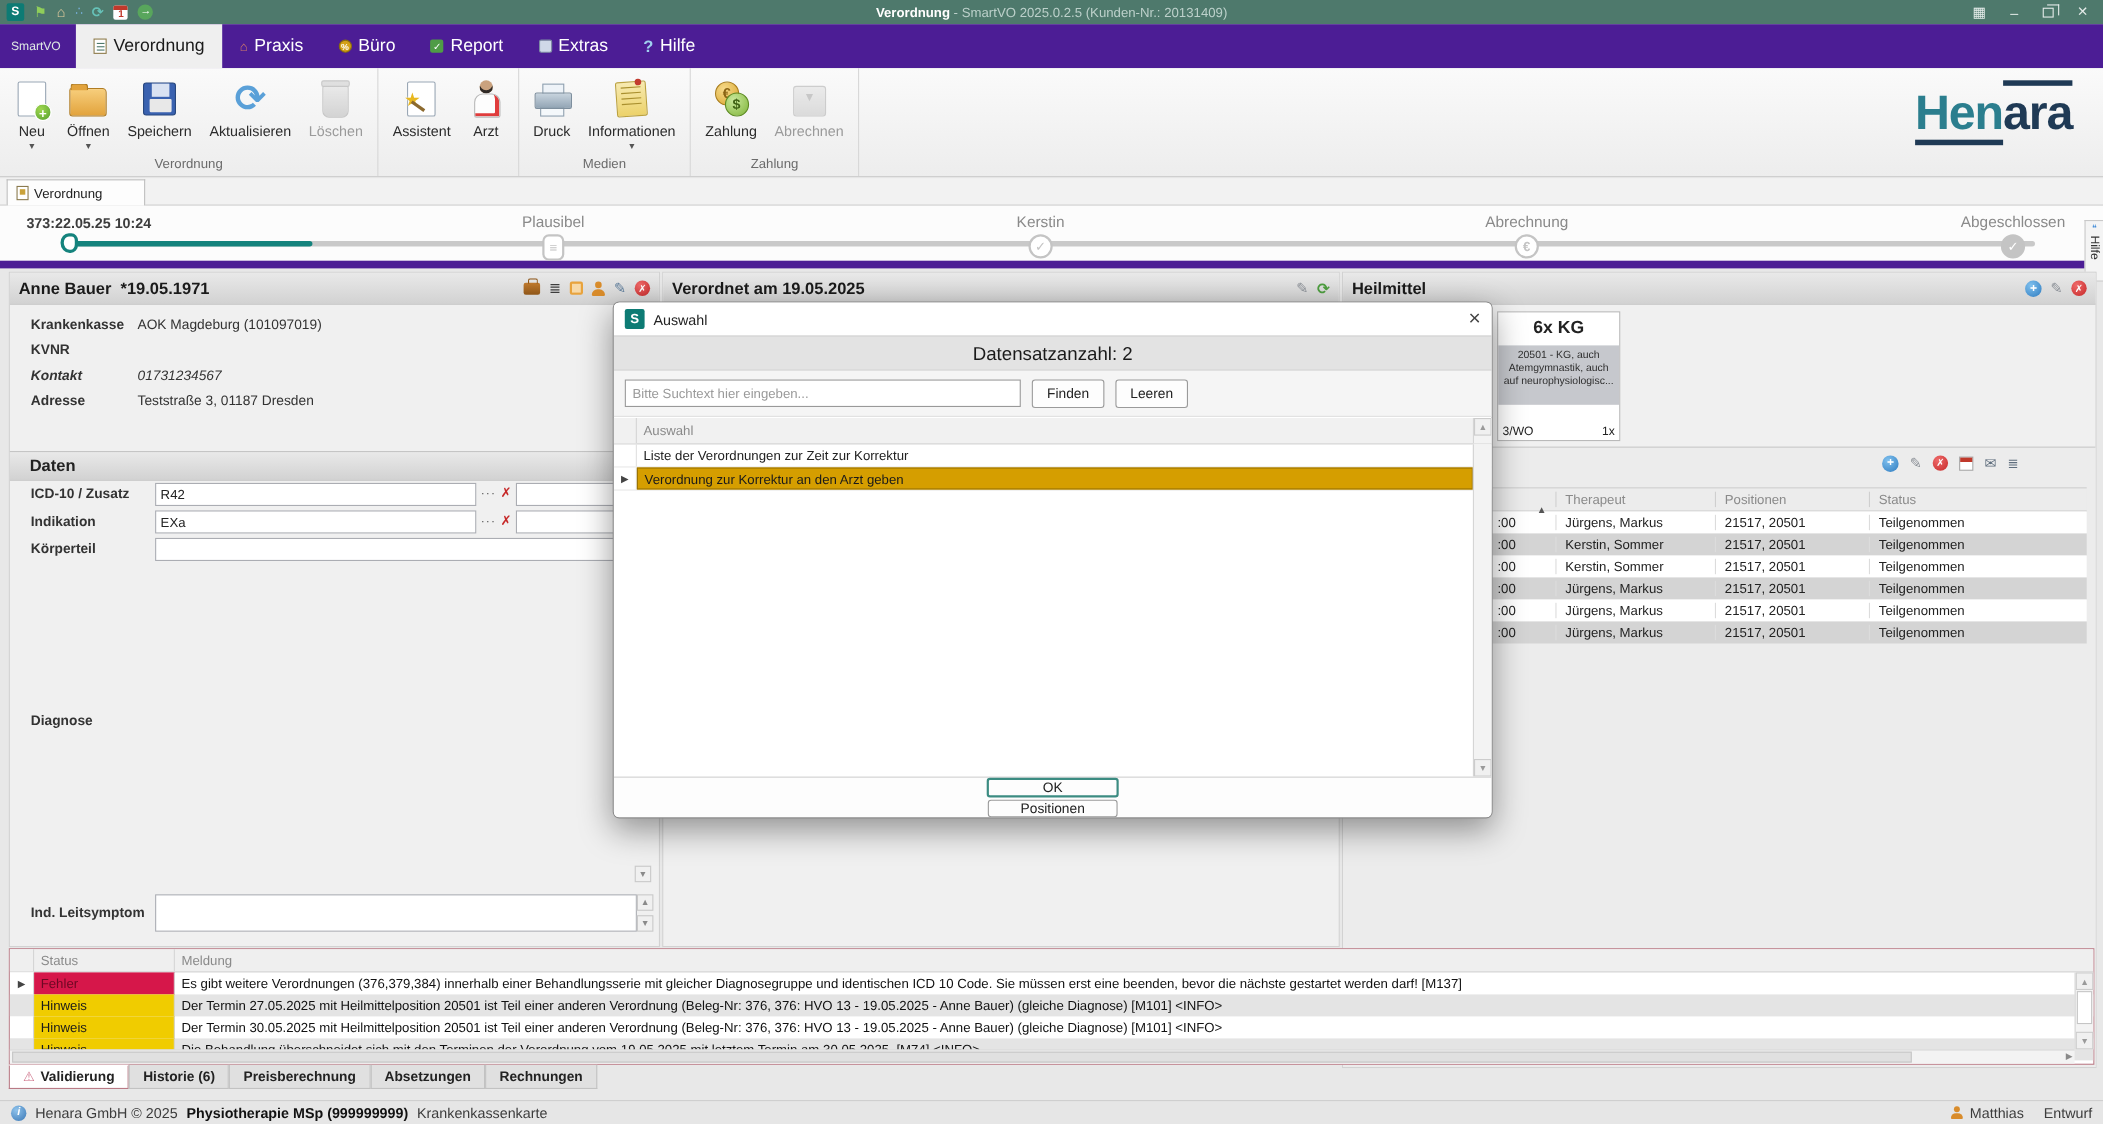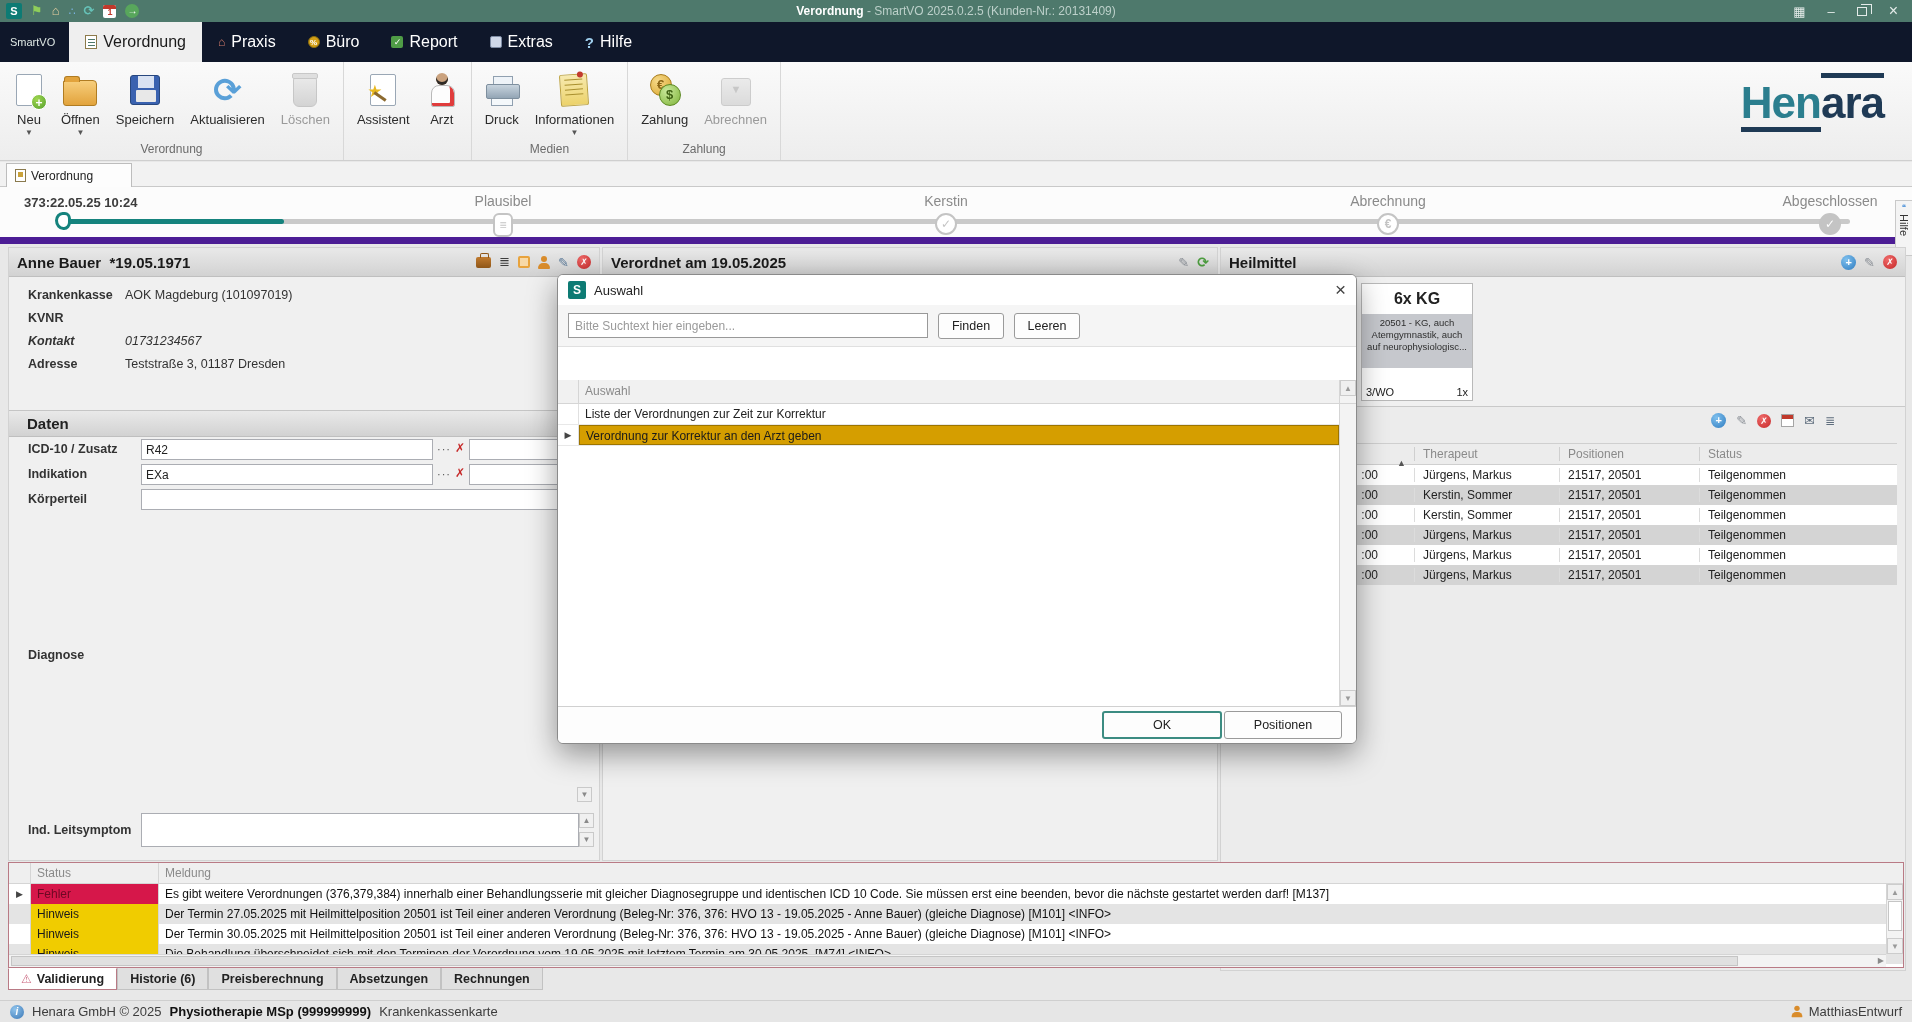--- a/index.html
+++ b/index.html
@@ -19,21 +19,21 @@
   .qi-cal::before { content:""; position:absolute; top:0; left:0; right:0; height:4px; background:#c0392b; border-radius:2px 2px 0 0; }
   .qi-go { width:14px; height:14px; border-radius:50%; background:#58a65c; color:#fff; font-size:10px; text-align:center; line-height:14px; font-weight:bold; }
   .wtitle { position:absolute; left:0; right:0; text-align:center; color:#e9f0ee; font-size:12px; pointer-events:none; }
   .wtitle b { color:#ffffff; font-weight:bold; }
   .wtitle span.dim { color:#bcd0ca; }
   .wbtns { margin-left:auto; display:flex; gap:22px; align-items:center; color:#e5ecea; font-size:13px; padding-right:8px; }
   .wb-restore { width:10px; height:9px; border:1px solid #e5ecea; position:relative; }
   .wb-restore::before { content:""; position:absolute; top:-4px; left:3px; width:10px; height:9px; border:1px solid #e5ecea; border-bottom:none; border-left:none; }
 
   
-  .menubar { position:absolute; top:22px; left:0; width:1912px; height:40px; background:#0f172a; display:flex; align-items:stretch; }
+  .menubar { position:absolute; top:22px; left:0; width:1912px; height:40px; background:#4c1d95; display:flex; align-items:stretch; }
   .mb-app { color:#dfe9e5; font-size:11px; align-self:center; padding:0 14px 0 10px; }
   .mb-item { display:flex; align-items:center; gap:6px; padding:0 16px; color:#fff; font-size:16px; cursor:default; }
   .mb-item.active { background:#efefef; color:#1a1a1a; }
   .mi { font-size:12px; }
   .mi-doc { width:12px; height:14px; background:#fff; border:1px solid #8c7a4a; position:relative; }
   .mi-doc::before { content:""; position:absolute; left:2px; top:3px; width:7px; height:1px; background:#4e796c; box-shadow:0 3px 0 #4e796c, 0 6px 0 #4e796c; }
   .mi-praxis { color:#d07a6a; }
   .mi-buero { width:12px; height:12px; border-radius:50%; background:#d4a017; border:1px solid #8a6d10; color:#fff; font-size:8px; line-height:12px; text-align:center; font-weight:bold; }
   .mi-report { width:12px; height:12px; background:#4f9c46; border-radius:2px; color:#fff; font-size:9px; line-height:12px; text-align:center; font-weight:bold; }
   .mi-extras { width:12px; height:12px; background:#cfd8e8; border:1px solid #7d8ba3; border-radius:2px; }
@@ -182,21 +182,21 @@
   .dlg-gutter { width:21px; border-right:1px solid #d5d5d5; background:#f1f1f1; text-align:center; font-size:9px; color:#555; line-height:21px; }
   .dlg-lh .hdr { flex:1; color:#8a8a8a; font-size:12px; line-height:23px; padding-left:6px; }
   .dlg-sbcol { width:17px; background:#f3f3f3; border-left:1px solid #d5d5d5; position:relative; }
   .dlg-row { display:flex; height:21px; border-bottom:1px solid #e8e8e8; }
   .dlg-row .cell { flex:1; font-size:12px; line-height:20px; padding-left:6px; color:#222; }
   .dlg-row.selected .cell { background:#d59e00; border:1px solid #9c7400; color:#1a1a1a; }
   .dlg-row .gut { width:21px; border-right:1px solid #e0e0e0; text-align:center; font-size:9px; color:#444; line-height:20px; }
   .dlg-rest { position:absolute; left:0; right:17px; top:91px; bottom:0; background:#fff; }
   .dlg-vsb { position:absolute; top:24px; bottom:0; right:0; width:17px; background:#f3f3f3; border-left:1px solid #d5d5d5; }
   .sb-btn { position:absolute; left:0; width:16px; height:16px; background:#f0f0f0; border:1px solid #cccccc; color:#9a9a9a; font-size:8px; text-align:center; line-height:15px; }
-  .dlg-foot { position:absolute; bottom:0; left:0; right:0; height:37px; border-top:1px solid #d0d0d0; background:#fdfdfd; display:flex; align-items:center; justify-content:flex-end; gap:2px; padding:0 14px; }
+  .dlg-foot { position:absolute; bottom:0; left:0; right:0; height:37px; border-top:1px solid #d0d0d0; background:#fdfdfd; display:flex; align-items:center; justify-content:flex-end; gap:2px; padding:0 2px;flex-direction:column; }
   .btn-ok { width:120px; height:28px; border:2px solid #3c8c82; }
   .btn-cancel { width:118px; height:28px; }
 
   
   .validation { position:absolute; left:8px; top:862px; width:1896px; height:106px; background:#fff; border:1px solid #b97a85; }
   .v-head { display:flex; height:21px; background:#efefef; border-bottom:1px solid #d5d5d5; color:#8a8a8a; font-size:12px; }
   .v-gut { width:22px; border-right:1px solid #d5d5d5; text-align:center; font-size:9px; color:#444; line-height:20px; background:#efefef; }
   .v-status { width:128px; padding-left:6px; line-height:20px; border-right:1px solid #d5d5d5; }
   .v-msg { flex:1; padding-left:6px; line-height:20px; white-space:nowrap; overflow:hidden; }
   .v-row { display:flex; height:20px; font-size:12px; color:#111; }
@@ -212,21 +212,21 @@
   .v-hsb .arr { position:absolute; right:2px; top:1px; font-size:8px; color:#8a8a8a; }
 
   .vtabs { position:absolute; left:8px; top:968px; height:22px; display:flex; }
   .vtab { padding:0 12px; display:flex; align-items:center; gap:5px; font-size:12.5px; font-weight:bold; color:#222; background:#e0e0e0; border:1px solid #c2c2c2; border-top:none; }
   .vtab.active { background:#fff; border:1px solid #b97a85; border-top:1px solid #fff; }
   .warn-tri { color:#cb6880; font-size:12px; }
 
   
   .statusbar { position:absolute; left:0; top:1000px; width:1912px; height:22px; background:#e6e6e6; border-top:1px solid #cfcfcf; display:flex; align-items:center; padding:0 10px; gap:8px; font-size:13px; color:#3c3c3c; }
   .info-ic { width:14px; height:14px; border-radius:50%; background:radial-gradient(circle at 35% 30%, #8fc3ec, #3a77b5); color:#fff; font-size:10px; font-weight:bold; font-style:italic; text-align:center; line-height:14px; }
-  .sb-right { margin-left:auto; display:flex; align-items:center; }
+  .sb-right { margin-left:auto; display:flex; gap:18px; align-items:center; }
   .sb-user { display:flex; gap:6px; align-items:center; }
 </style>
 </head>
 <body>
 
 <div class="titlebar">
   <div class="qicons">
     <span class="slogo">S</span>
     <span class="qi qi-flag">⚑</span>
     <span class="qi qi-home">⌂</span>
@@ -549,20 +549,21 @@
     </div>
   </div>
 </div>
 
 <div class="dialog">
   <div class="dlg-title">
     <span class="slogo" style="width:18px;height:18px;font-size:12px;">S</span>
     <span class="txt">Auswahl</span>
     <span class="dlg-close">×</span>
   </div>
+  <div class="dlg-count">Datensatzanzahl: 2</div>
   <div class="dlg-search">
     <input placeholder="Bitte Suchtext hier eingeben..." style="">
     <div class="btn btn-small">Finden</div>
     <div class="btn btn-small">Leeren</div>
   </div>
   <div class="dlg-list">
     <div class="dlg-lh">
       <span class="dlg-gutter"></span>
       <span class="hdr">Auswahl</span>
       <span class="dlg-sbcol">

